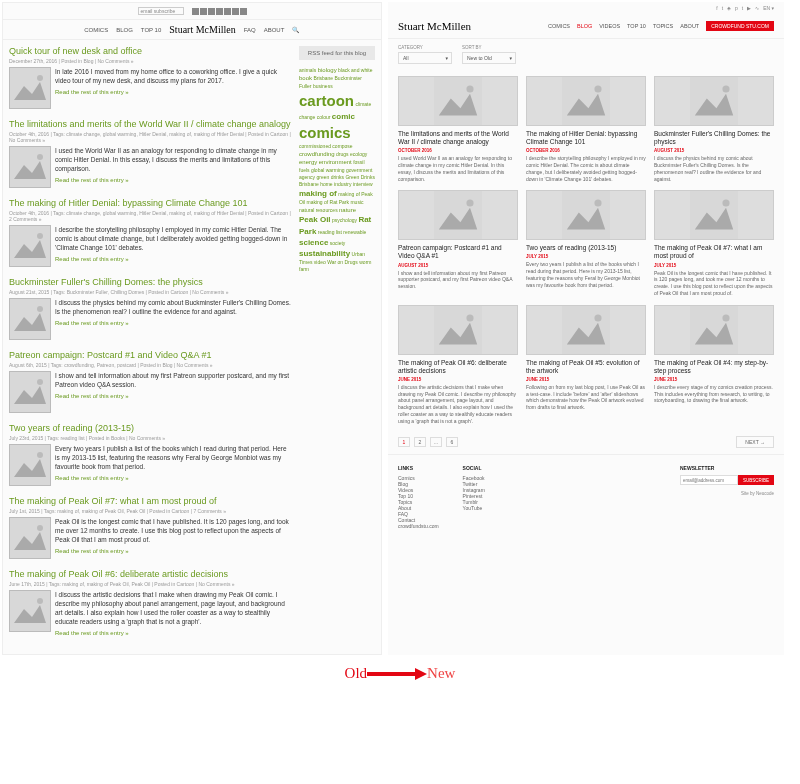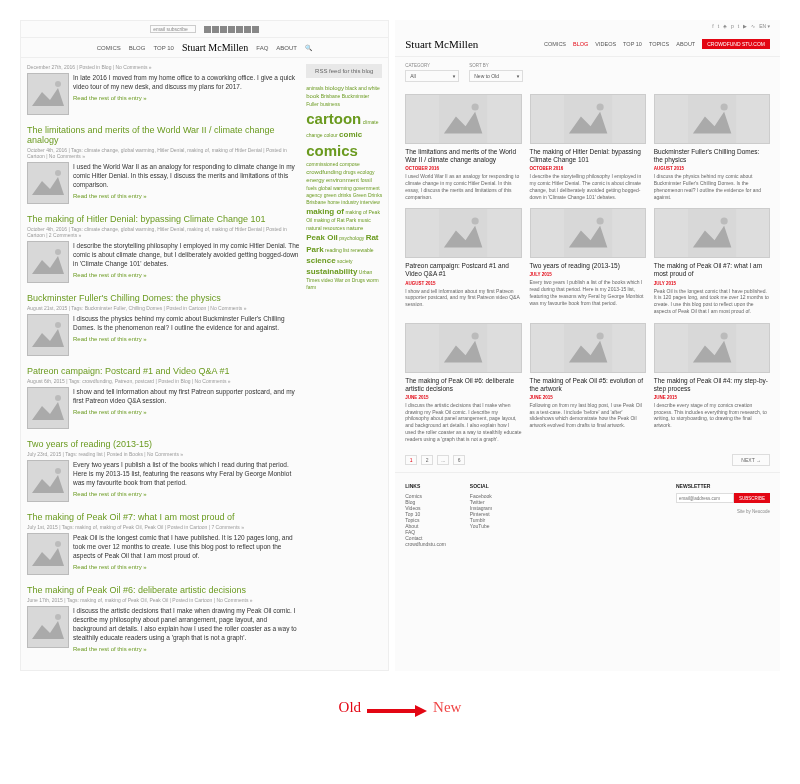--- a/index.html
+++ b/index.html
@@ -1,17 +1,17 @@
 <!DOCTYPE html>
 <html><head>
 <meta charset="utf-8">
 <style>
 *{margin:0;padding:0;box-sizing:border-box}
 body{font-family:Arial,Helvetica,sans-serif;width:800px;background:#fff;font-size:7px;color:#333}
-.container{display:flex;gap:6px;padding:20px}
+.container{display:flex;gap:6px;padding:2px}
 .col{background:#fbfbfb}
 .col-left{width:380px;border:1px solid #eee}
 .col-right{width:396px}
 .old-nav{display:flex;justify-content:center;align-items:center;gap:8px;padding:4px;font-size:6px;color:#555;border-bottom:1px solid #eee}
 .old-nav .logo{font-family:'Brush Script MT',cursive;font-size:10px;color:#000}
 .email-box{width:46px;height:8px;border:1px solid #ccc;font-size:5px;padding:0 2px;color:#888}
 .social-sq{display:flex;gap:1px}
 .social-sq span{width:7px;height:7px;background:#888;display:inline-block}
 .old-main{display:flex;gap:6px;padding:6px}
 .old-posts{flex:1}
@@ -52,21 +52,21 @@
 .pg.active{color:#e30613}
 .next-btn{margin-left:auto;border:1px solid #ddd;padding:2px 8px;color:#666;text-transform:uppercase}
 .footer{display:flex;gap:24px;padding:10px;border-top:1px solid #eee;font-size:5px;color:#666}
 .fcol{display:flex;flex-direction:column;gap:2px}
 .fcol h4{text-transform:uppercase;font-size:5px;color:#222;margin-bottom:2px;font-weight:bold}
 .news-in{display:flex}
 .news-in input{border:1px solid #ddd;width:58px;height:10px;font-size:4.5px;padding:0 2px}
 .news-in .sub{background:#e30613;color:#fff;padding:0 5px;font-size:4.5px;display:flex;align-items:center;text-transform:uppercase}
 .credit{font-size:4.5px;color:#888;margin-top:4px;text-align:right}
 
-.labels{display:flex;align-items:flex-end;justify-content:center;gap:6px;padding:8px 0 4px;font-family:'Brush Script MT',cursive;font-size:15px}
+.labels{display:flex;align-items:flex-start;justify-content:center;gap:0;padding:8px 0 4px;font-family:'Brush Script MT',cursive;font-size:15px}
 .labels .old{color:#e30613}
 .labels .new{color:#ef4444}
 .arrow{width:60px;height:10px;position:relative;margin-top:4px}
 .arrow:before{content:"";position:absolute;left:0;top:3px;width:48px;height:4px;background:#e30613}
 .arrow:after{content:"";position:absolute;right:0;top:-1px;border-left:12px solid #e30613;border-top:6px solid transparent;border-bottom:6px solid transparent}
 
 svg.ph{width:100%;height:100%}
 </style>
 </head>
 <body>
@@ -91,20 +91,21 @@
     <span>BLOG</span>
     <span>TOP 10</span>
     <span class="logo">Stuart McMillen</span>
     <span>FAQ</span>
     <span>ABOUT</span>
     <span>🔍</span>
   </div>
   <div class="old-main">
     <div class="old-posts" id="old-posts">
           <div class="old-post">
+     <div class="old-title">Quick tour of new desk and office</div>
      <div class="old-meta">December 27th, 2016 | Posted in Blog | No Comments »</div>
      <div class="old-body">
        <div class="old-thumb">
                 <svg class="ph" viewBox="0 0 40 40">
                   <rect width="40" height="40" fill="#d8d8d8"></rect>
                   <path d="M4 32 L14 18 L22 26 L30 14 L36 32 Z" fill="#aaa"></path>
                   <circle cx="30" cy="10" r="3" fill="#bbb"></circle>
                 </svg>
               </div>
        <div class="old-text">In late 2016 I moved from my home office to a coworking office. I give a quick video tour of my new desk, and discuss my plans for 2017.

